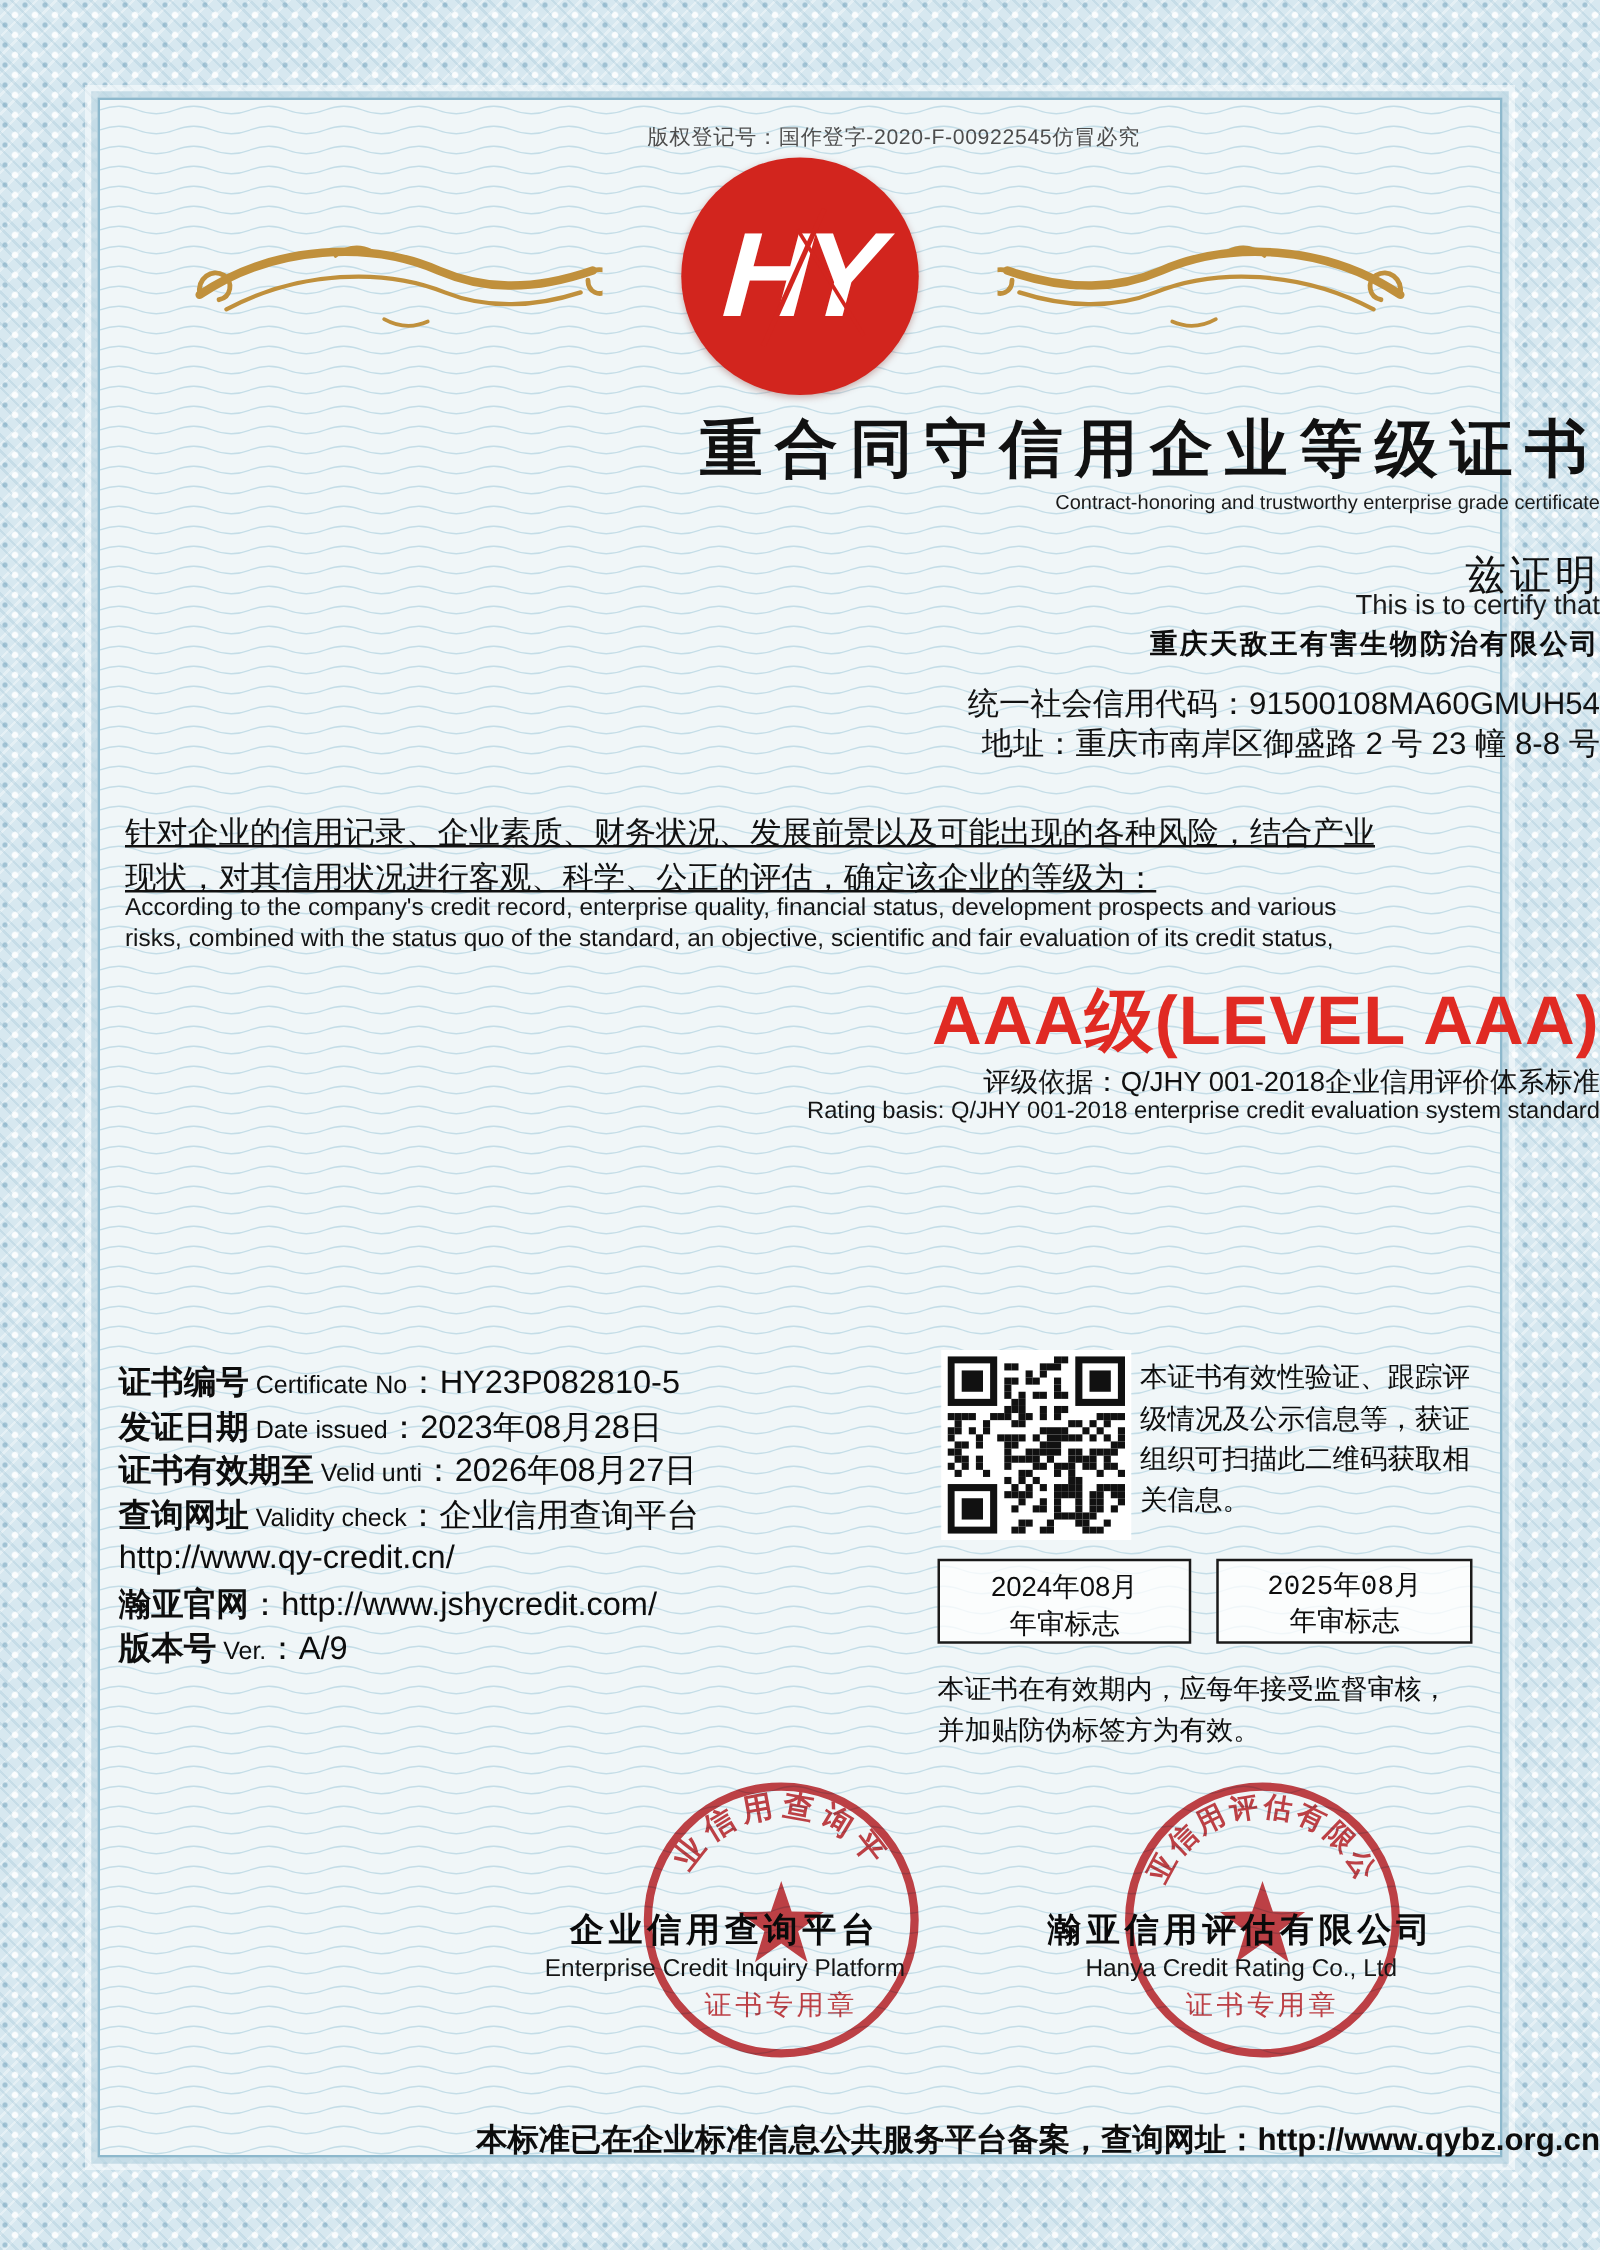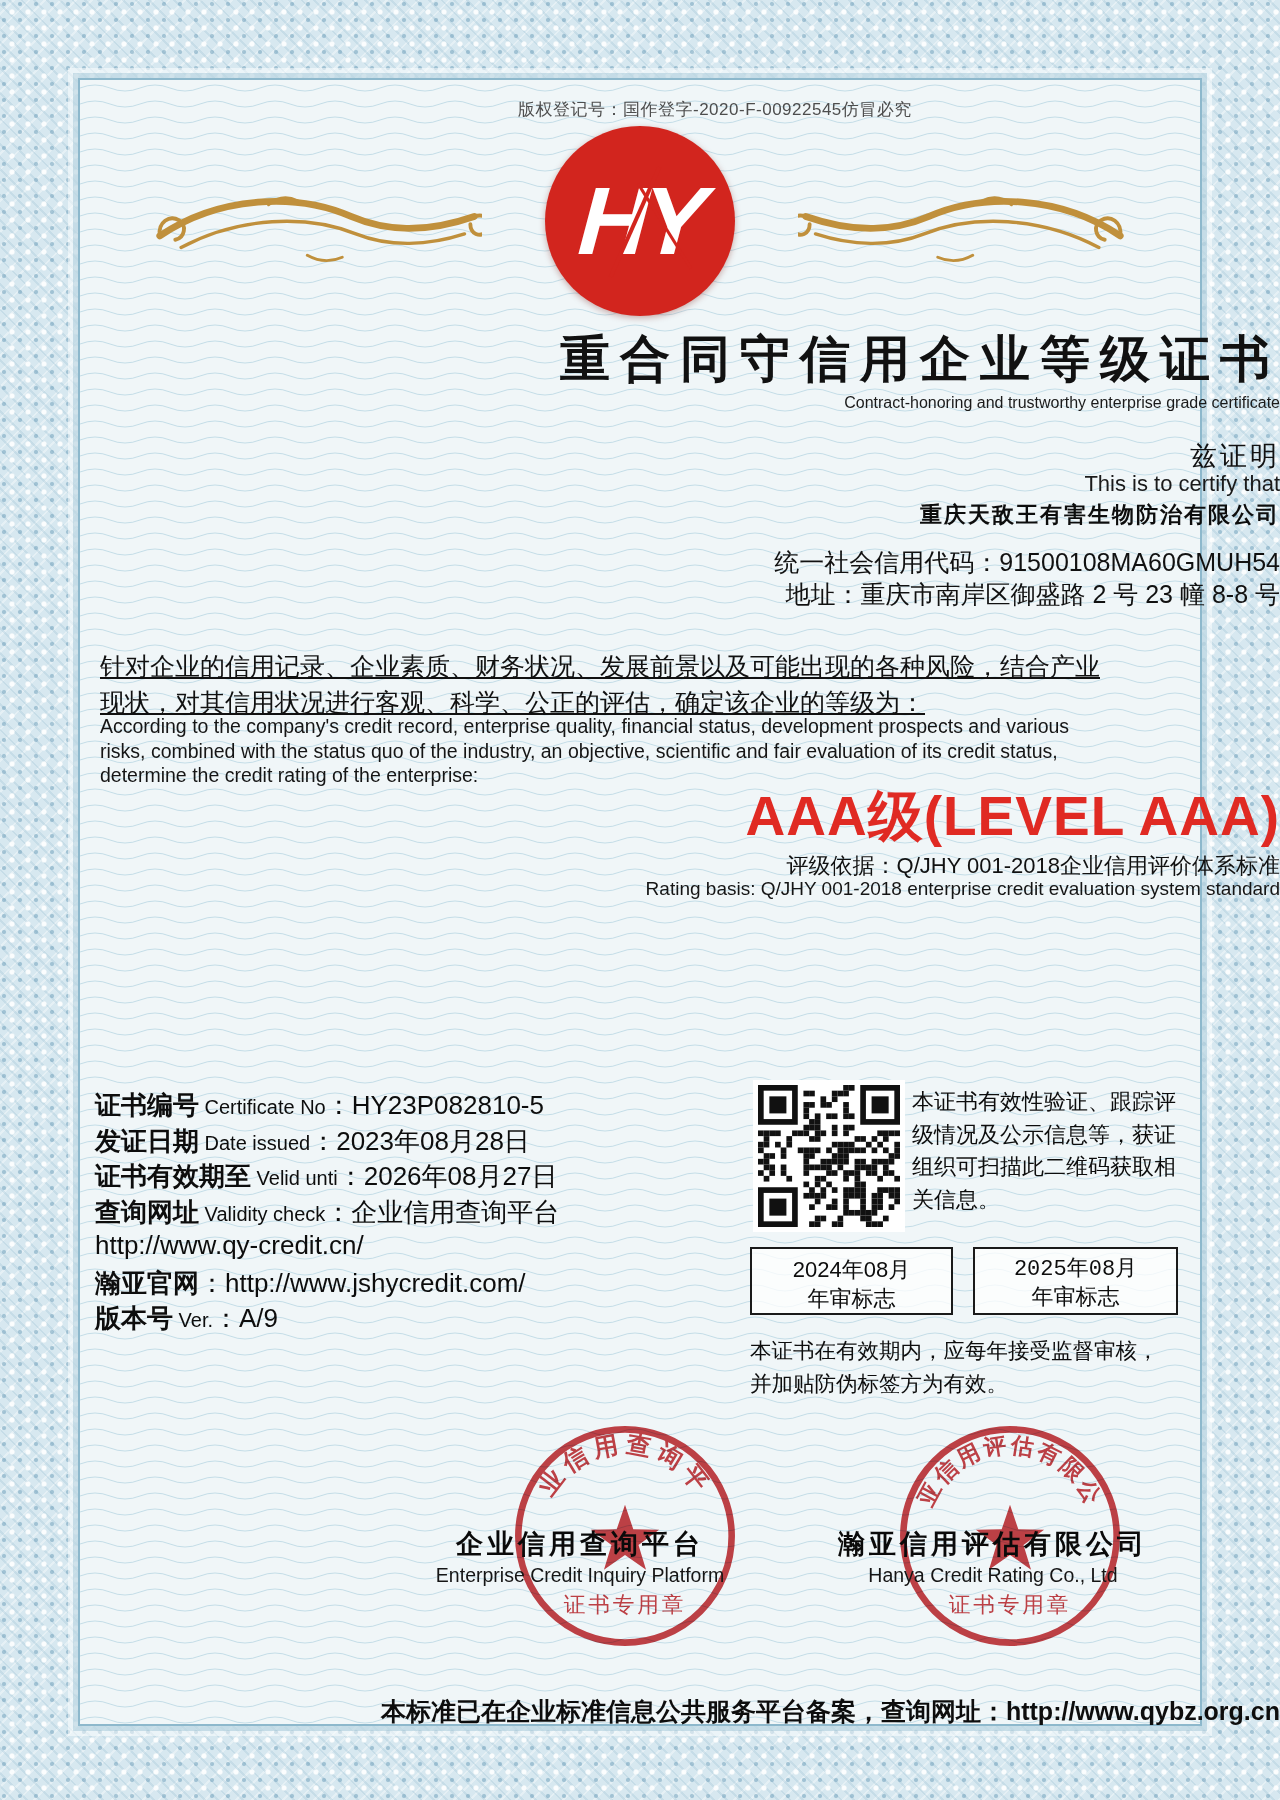--- a/index.html
+++ b/index.html
@@ -29,21 +29,21 @@
   .logo .hy { color:#fff; font-size:96px; font-weight:bold; font-style:italic; letter-spacing:-6px;
               font-family:"Liberation Sans",sans-serif; transform:skewX(-4deg); }
   .crack { position:absolute; background:#d2251e; }
   .crack.c1 { width:4px; height:120px; left:88px; top:36px; transform:rotate(24deg); }
   .crack.c2 { width:3px; height:100px; left:118px; top:50px; transform:rotate(-32deg); }
   .flourish { top:186px; width:330px; height:90px; }
   .flourish.left { left:152px; }
   .flourish.right { left:798px; transform:scaleX(-1); }
   .title-zh { top:326px; font-size:50px; font-weight:bold; color:#111; letter-spacing:10px; }
   .title-en { top:394px; font-size:16px; color:#1a1a1a; }
-  .certify-zh { top:438px; font-size:27px; color:#111; letter-spacing:3px; }
+  .certify-zh { top:438px; font-size:33px; color:#111; letter-spacing:3px; }
   .certify-en { top:471px; font-size:22px; color:#1a1a1a; }
   .company { top:500px; font-size:22px; font-weight:bold; color:#0d0d0d; letter-spacing:2px; }
   .code-line { top:546px; font-size:25px; color:#111; }
   .addr-line { top:578px; font-size:25px; color:#111; }
   .intro-zh { left:100px; top:648px; width:1085px; font-size:25px; line-height:36px; color:#111;text-decoration:underline; }
   .intro-en { left:100px; top:714px; width:1085px; font-size:19.5px; line-height:24.5px; color:#151515; }
   .rating { top:780px; font-size:55px; font-weight:bold; color:#e02a23; letter-spacing:1px; }
   .basis-zh { top:851px; font-size:22px; color:#111; }
   .basis-en { top:878px; font-size:19px; color:#151515; }
   .details { left:95px; top:1088px; width:560px; }
@@ -119,22 +119,21 @@
   <div class="abs ctr company">重庆天敌王有害生物防治有限公司</div>
   <div class="abs ctr code-line">统一社会信用代码：91500108MA60GMUH54</div>
   <div class="abs ctr addr-line">地址：重庆市南岸区御盛路 2 号 23 幢 8-8 号</div>
 
   <div class="abs intro-zh">
     <div>针对企业的信用记录、企业素质、财务状况、发展前景以及可能出现的各种风险，结合产业</div>
     <div>现状，对其信用状况进行客观、科学、公正的评估，确定该企业的等级为：</div>
   </div>
   <div class="abs intro-en">
     <div>According to the company's credit record, enterprise quality, financial status, development prospects and various</div>
-    <div>risks, combined with the status quo of the industry, an objective, scientific and fair evaluation of its credit status,</div>
-    <div>determine the credit rating of the enterprise:</div>
+    <div>risks, combined with the status quo of the standard, an objective, scientific and fair evaluation of its credit status,</div>
   </div>
 
   <div class="abs ctr rating">AAA级(LEVEL AAA)</div>
   <div class="abs ctr basis-zh">评级依据：Q/JHY 001-2018企业信用评价体系标准</div>
   <div class="abs ctr basis-en">Rating basis: Q/JHY 001-2018 enterprise credit evaluation system standard</div>
 
   <div class="abs details">
     <div class="detail-line">
       <span class="dzh">证书编号</span><span class="den"> Certificate No</span><span class="dval">：HY23P082810-5</span>
     </div>

